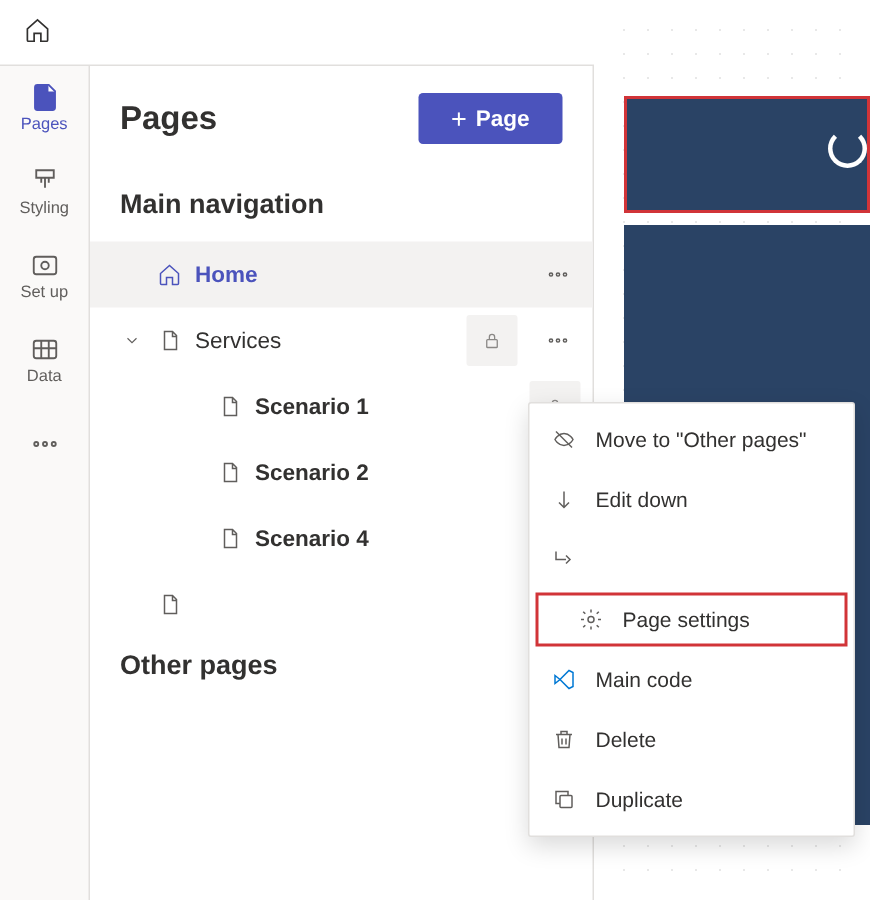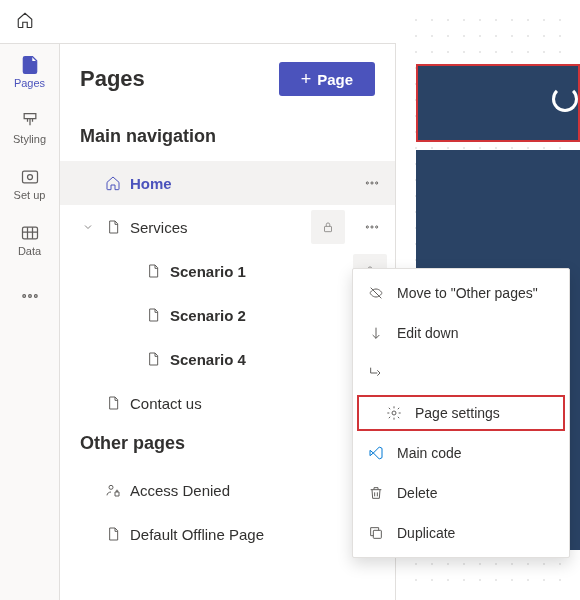--- a/index.html
+++ b/index.html
@@ -201,46 +201,24 @@
           </span>
       </div>
 
       <div class="row indent-1">
         <span class="exp"></span>
         <span class="ico">
             <svg width="16" height="16" viewBox="0 0 24 24">
               <path d="M7 3h8l4 4v14H7z M15 3v5h4"></path>
             </svg>
           </span>
-        <span class="lbl">Contact us</span>
       </div>
     </div>
 
     <div class="section-head">Other pages</div>
-    <div class="tree">
-      <div class="row indent-1">
-        <span class="exp"></span>
-        <span class="ico">
-            <svg width="16" height="16" viewBox="0 0 24 24">
-              <circle cx="9" cy="8" r="3"></circle>
-              <path d="M3 20c0-3 3-5 6-5 M15 15h6v6h-6z M17 15v-2a1 1 0 0 1 2 0v2"></path>
-            </svg>
-          </span>
-        <span class="lbl">Access Denied</span>
-      </div>
-      <div class="row indent-1">
-        <span class="exp"></span>
-        <span class="ico">
-            <svg width="16" height="16" viewBox="0 0 24 24">
-              <path d="M7 3h8l4 4v14H7z M15 3v5h4"></path>
-            </svg>
-          </span>
-        <span class="lbl">Default Offline Page</span>
-      </div>
-    </div>
   </div>
 
   <div class="canvas">
     <div class="dots"></div>
     <div class="frame">
       <div class="spinner"></div>
     </div>
     <div class="frame2"></div>
   </div>
 </div>

